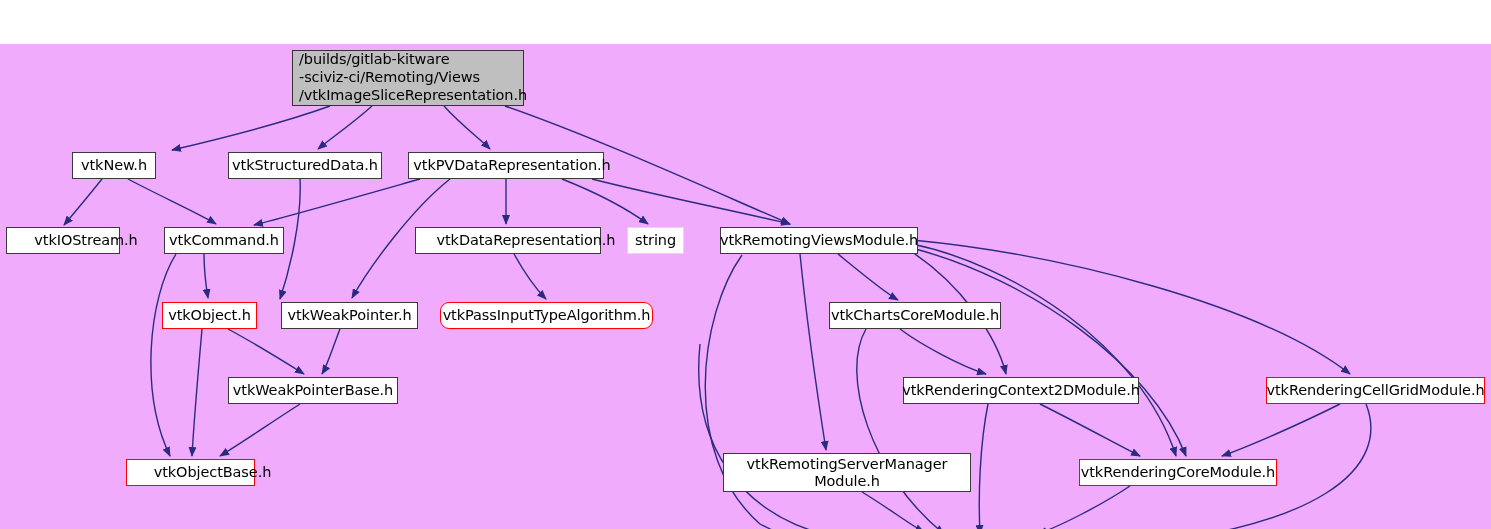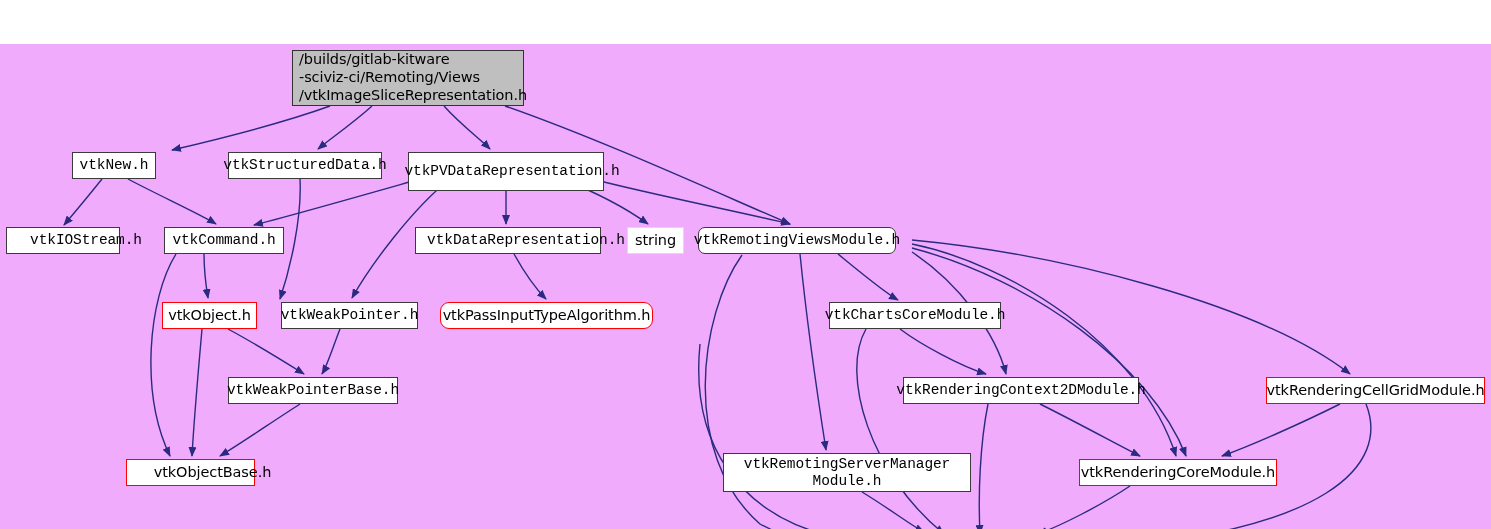--- a/index.html
+++ b/index.html
@@ -3,21 +3,21 @@
 <meta charset="utf-8">
 <style>
   html,body{margin:0;padding:0;background:#ffffff;}
   #canvas{position:relative;width:1491px;height:529px;background:#f0abfc;
           font-family:"DejaVu Sans","Liberation Sans",sans-serif;overflow:hidden;margin-top:44px;}
   svg.edges{position:absolute;left:0;top:0;width:1491px;height:529px;pointer-events:none;}
   .node{position:absolute;box-sizing:border-box;display:flex;align-items:center;
         justify-content:center;text-align:center;background:#ffffff;
         border:1px solid #000000;font-size:14.5px;color:#000000;line-height:1.15;
         white-space:pre-line;letter-spacing:-0.1px;}
-  .node.thick{border-width:1.6px;border-color:#3a3a3a;font-family:Liberation Mono, monospace;}
+  .node.thick{border-width:1.6px;border-color:#3a3a3a;}
   .node.red{border:1.6px solid #ff0000;}
   .node.gray{border:1.6px solid #dcdcdc;}
   .node.root{background:#bfbfbf;border:1.6px solid #333333;text-align:left;
              justify-content:flex-start;padding:2px 6px;line-height:1.22;font-size:14.5px;}
 </style>
 </head>
 <body>
 
 <div id="canvas">
 
@@ -65,26 +65,26 @@
         <path d="M 700,300 C 690,400 740,470 830,492 C 870,502 898,504 912,503" marker-end="url(#arrow)"></path>
       </g>
   </svg>
 
   <div id="node-layer">
       <div class="node root" style="left: 292px; top: 6px; width: 232px; height: 56px;">/builds/gitlab-kitware
 -sciviz-ci/Remoting/Views
 /vtkImageSliceRepresentation.h</div>
       <div class="node thick" style="left: 72px; top: 108px; width: 84px; height: 27px;">vtkNew.h</div>
       <div class="node thick" style="left: 228px; top: 108px; width: 154px; height: 27px;">vtkStructuredData.h</div>
-      <div class="node thick" style="left: 408px; top: 108px; width: 196px; height: 39px; padding-left: 12px;">vtkPVDataRepresentation.h</div>
+      <div class="node thick" style="left: 408px; top: 108px; width: 196px; height: 27px; padding-left: 12px;">vtkPVDataRepresentation.h</div>
       <div class="node thick" style="left: 6px; top: 183px; width: 114px; height: 27px; padding-left: 46px;">vtkIOStream.h</div>
       <div class="node thick" style="left: 164px; top: 183px; width: 120px; height: 27px; text-align: center;">vtkCommand.h</div>
       <div class="node thick" style="left: 415px; top: 183px; width: 186px; height: 27px; padding-left: 36px;">vtkDataRepresentation.h</div>
       <div class="node gray" style="left: 627px; top: 183px; width: 57px; height: 27px;">string</div>
-      <div class="node thick" style="left: 698px; top: 183px; width: 198px; height: 27px; border-radius: 7px;">vtkRemotingViewsModule.h</div>
+      <div class="node thick" style="left: 720px; top: 183px; width: 198px; height: 27px;">vtkRemotingViewsModule.h</div>
       <div class="node red" style="left: 162px; top: 258px; width: 95px; height: 27px;">vtkObject.h</div>
       <div class="node thick" style="left: 281px; top: 258px; width: 137px; height: 27px;">vtkWeakPointer.h</div>
       <div class="node red" style="left: 440px; top: 258px; width: 213px; height: 27px; border-radius: 9px;">vtkPassInputTypeAlgorithm.h</div>
       <div class="node thick" style="left: 829px; top: 258px; width: 172px; height: 27px; text-align: center;">vtkChartsCoreModule.h</div>
       <div class="node thick" style="left: 228px; top: 333px; width: 170px; height: 27px;">vtkWeakPointerBase.h</div>
       <div class="node thick" style="left: 903px; top: 333px; width: 236px; height: 27px;">vtkRenderingContext2DModule.h</div>
       <div class="node red" style="left: 1266px; top: 333px; width: 219px; height: 27px;">vtkRenderingCellGridModule.h</div>
       <div class="node red" style="left: 126px; top: 415px; width: 129px; height: 27px; padding-left: 44px;">vtkObjectBase.h</div>
       <div class="node thick" style="left: 723px; top: 409px; width: 248px; height: 39px;">vtkRemotingServerManager
 Module.h</div>

